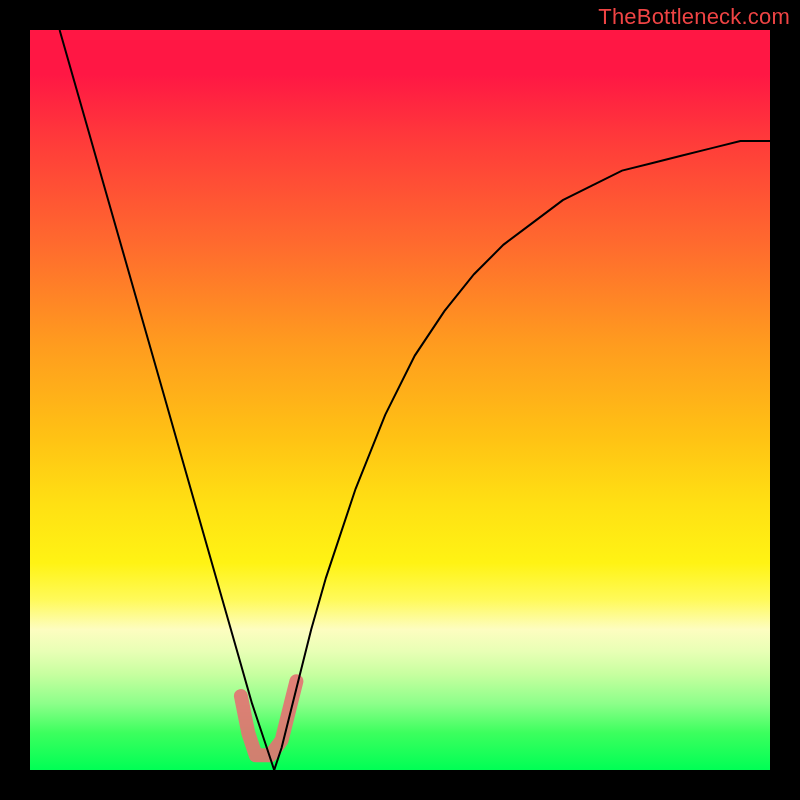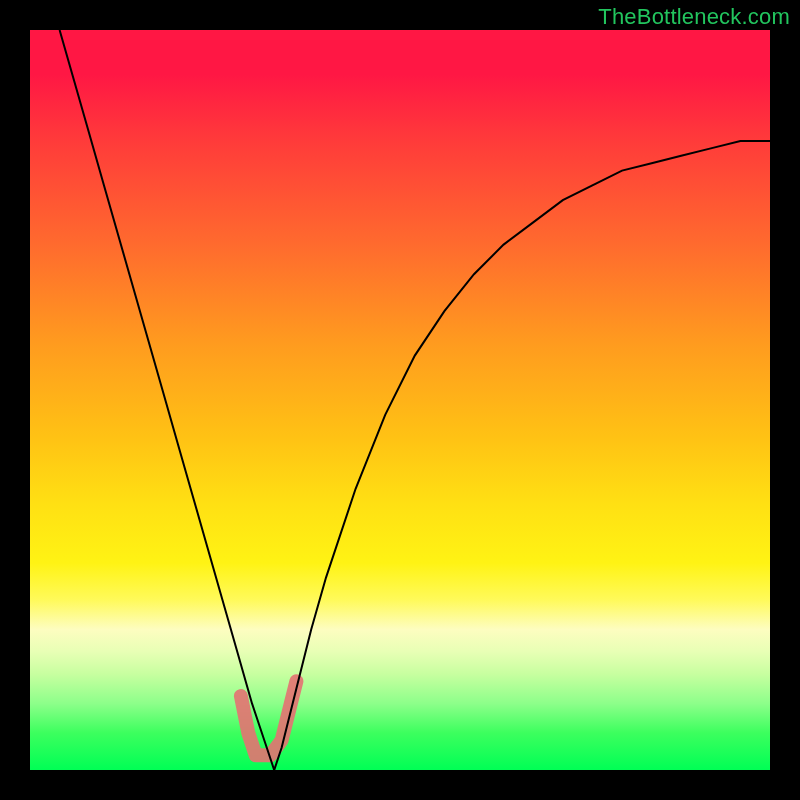--- a/index.html
+++ b/index.html
@@ -14,21 +14,21 @@
   .outer {
     position: relative;
     width: 800px;
     height: 800px;
     background: #000;
   }
   .watermark {
     position: absolute;
     top: 4px;
     right: 10px;
-    color: #22c55e;
+    color: #ef4444;
     font-size: 22px;
     font-weight: 500;
     letter-spacing: 0.2px;
     z-index: 50;
   }
   .plot {
     position: absolute;
     left: 30px;
     top: 30px;
     width: 740px;

